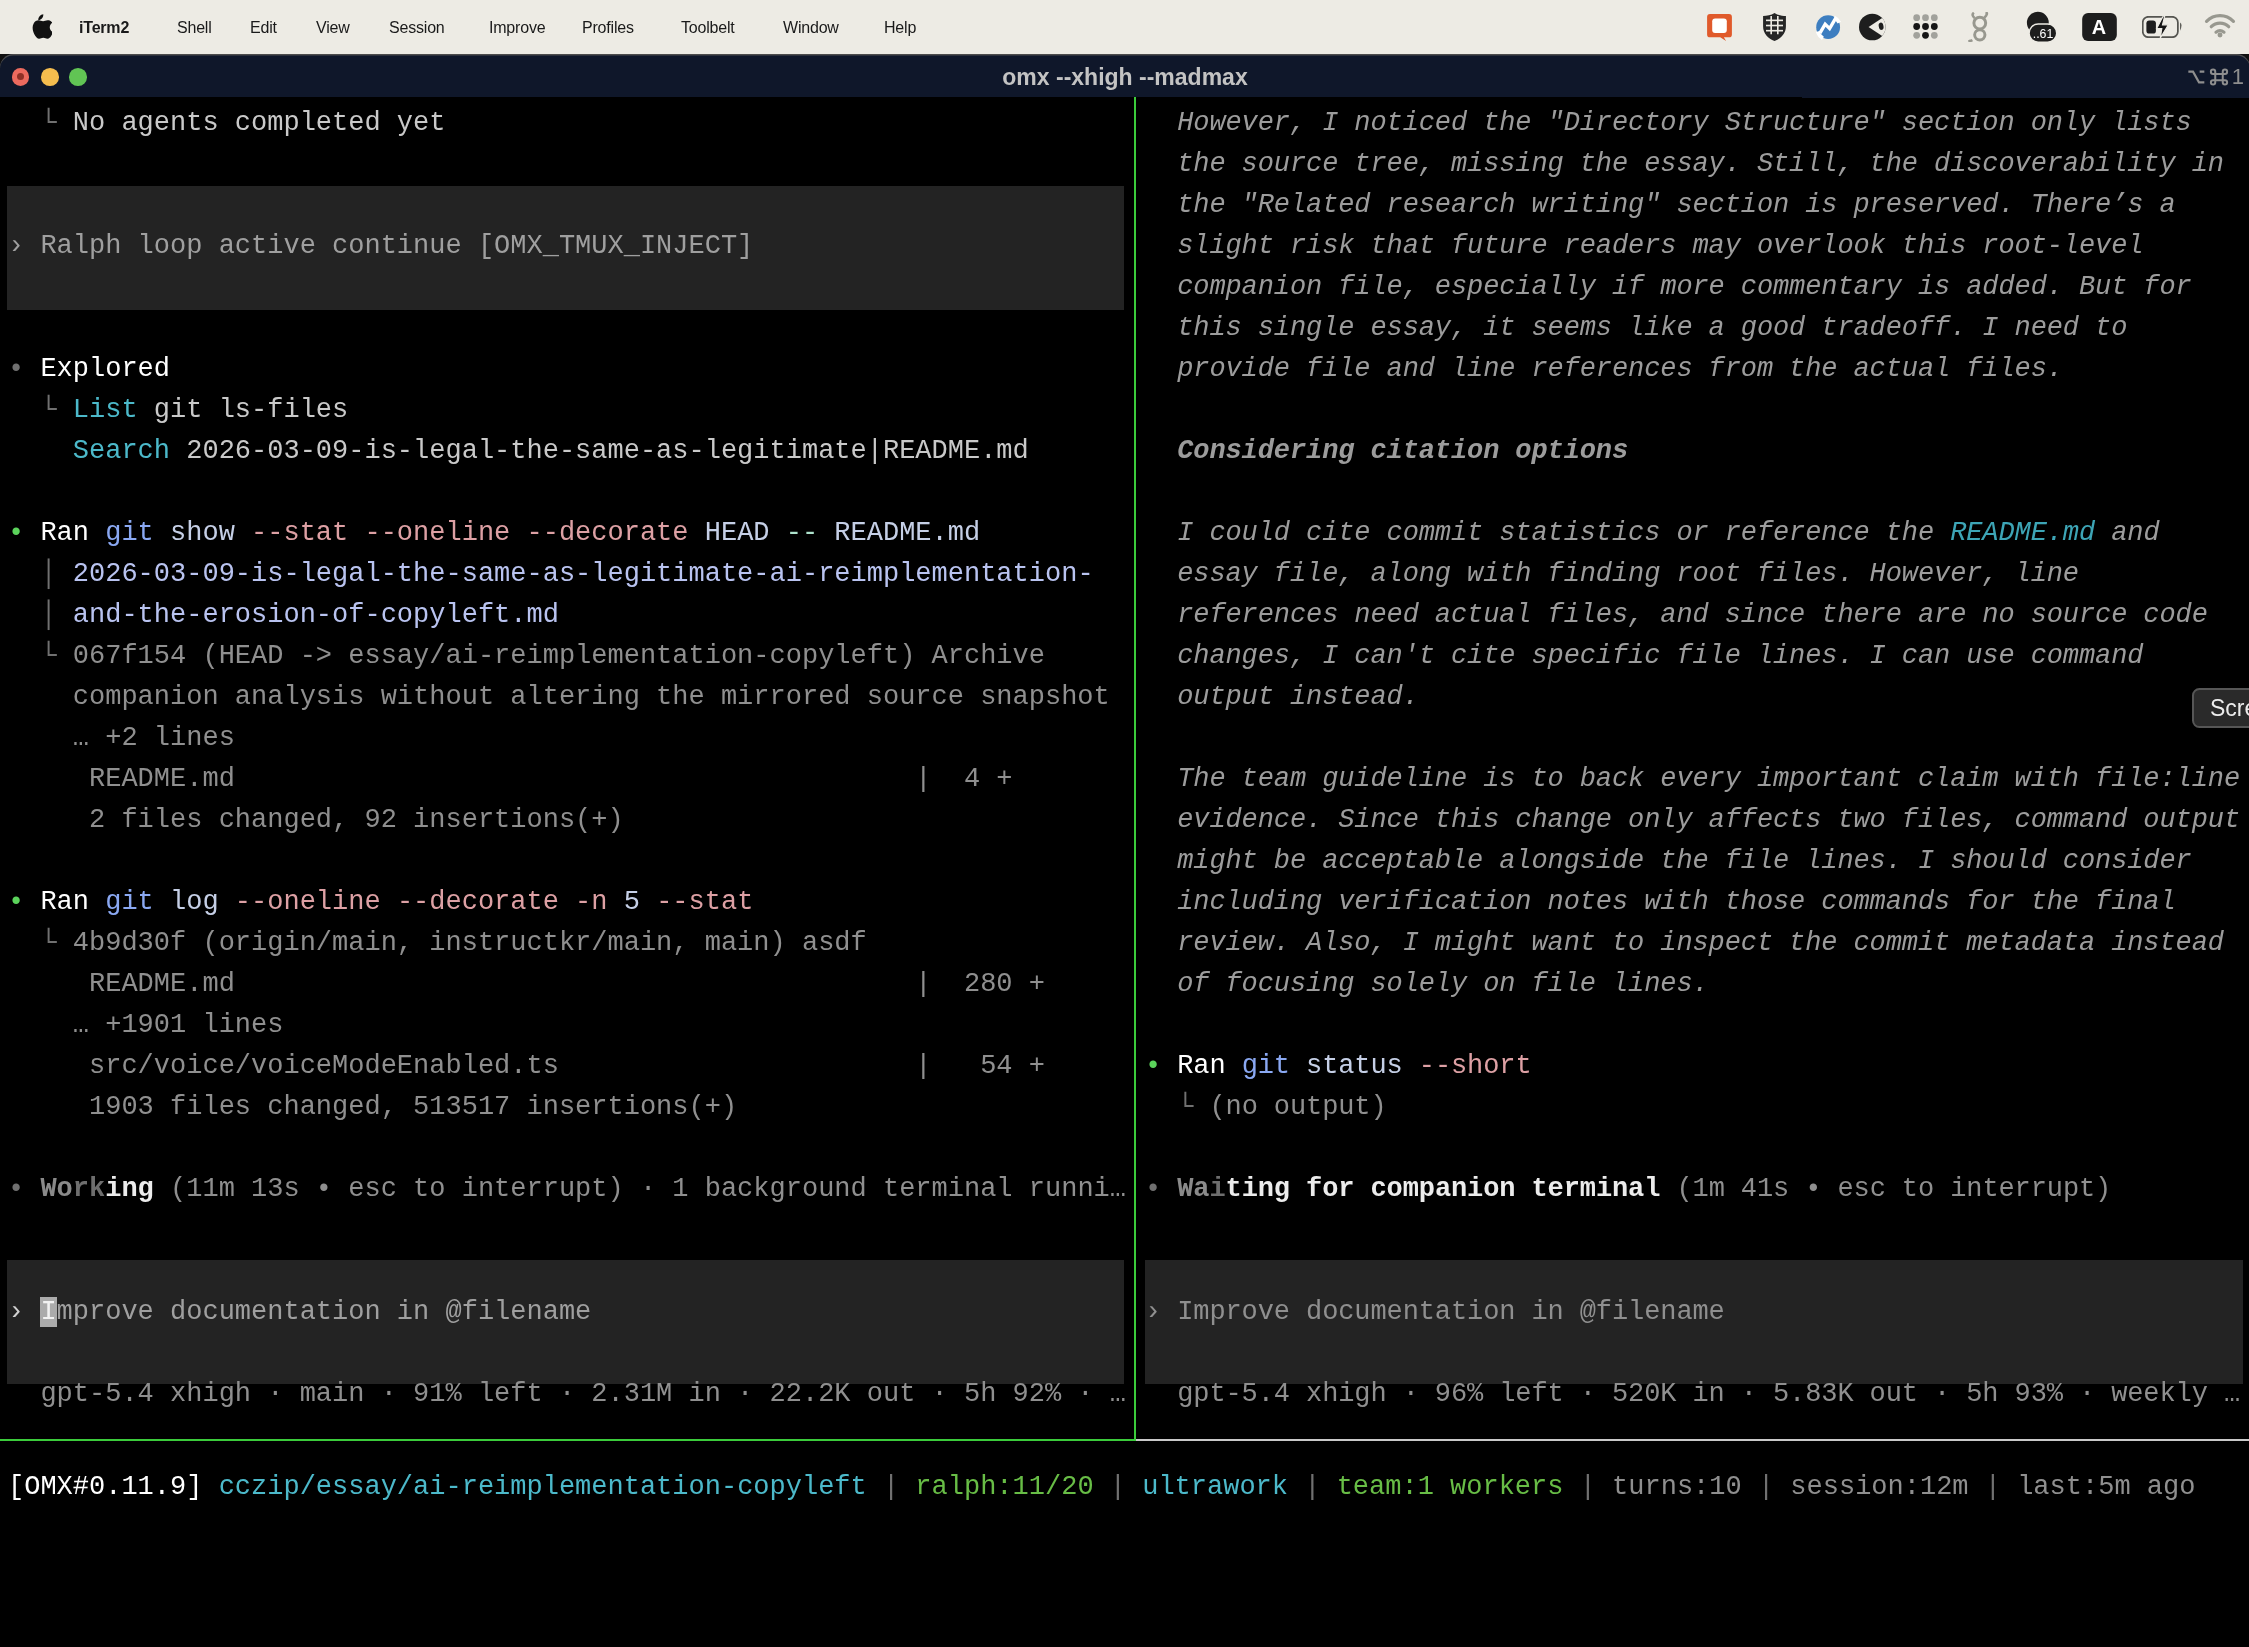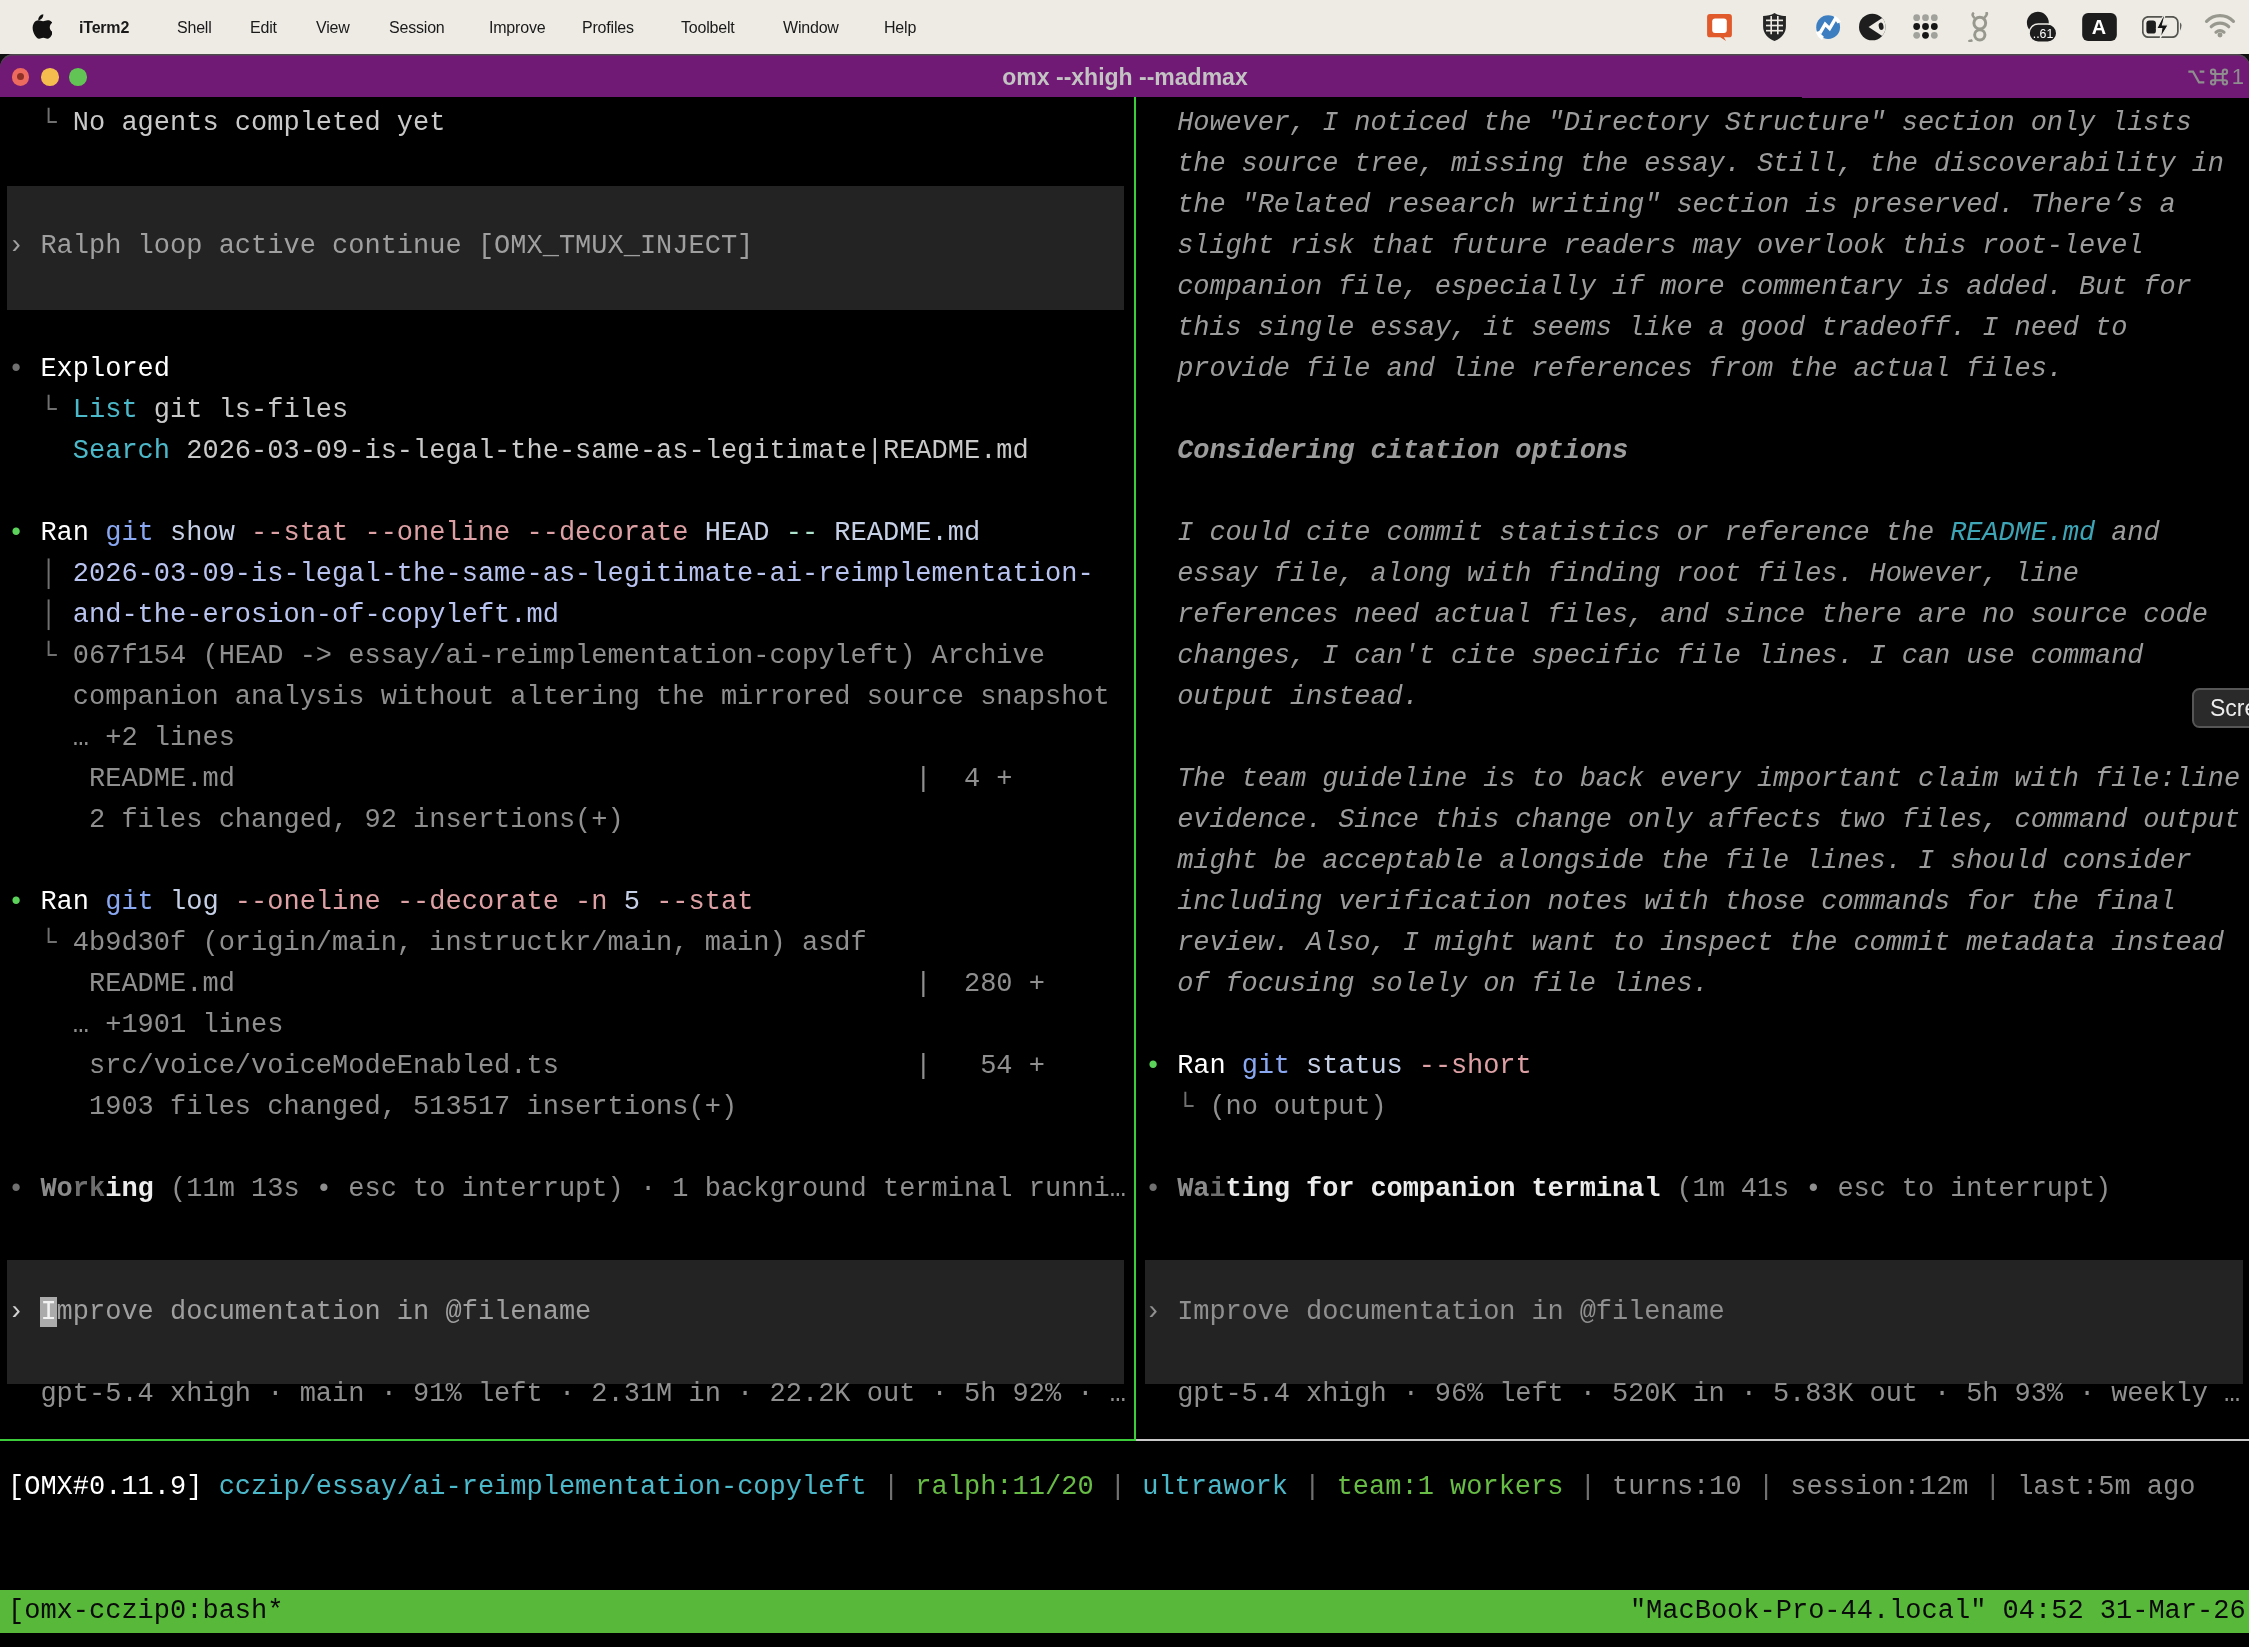--- a/index.html
+++ b/index.html
@@ -1,19 +1,19 @@
 <!DOCTYPE html>
 <html style="font-size:11.8px"><head><meta charset="utf-8"><style>
 html,body{margin:0;padding:0;width:2250px;height:1648px;background:#000;overflow:hidden}
 body{font-family:"Liberation Sans",sans-serif;position:relative}
 #menubar{position:absolute;left:0;top:0;width:2250px;height:54px;background:#edebe4}
 .mi{position:absolute;top:0;height:54px;line-height:56px;font-size:16px;letter-spacing:-0.2px;color:#1a1a1a;white-space:pre;transform:translateZ(0)}
 .micon{position:absolute;top:0}
 #deskstrip{position:absolute;left:0;top:54px;width:2250px;height:44px;background:#101010}
-#titlebar{position:absolute;left:0;top:54px;width:2250px;height:44px;background:#701a75;border-radius:13.3px 13.3px 0 0;box-shadow:inset 0 1.5px 0 #4c4c4c}
+#titlebar{position:absolute;left:0;top:54px;width:2250px;height:44px;background:#0f172a;border-radius:13.3px 13.3px 0 0;box-shadow:inset 0 1.5px 0 #4c4c4c}
 .tl{position:absolute;top:14px;width:17.7px;height:17.7px;border-radius:50%}
 #wtitle{position:absolute;left:0;top:0;width:2250px;height:44px;text-align:center;line-height:46px;font-size:23px;font-weight:bold;color:#c3c3c3;transform:translateZ(0)}
 #shortcut{position:absolute;right:5.9px;top:0;height:44px;line-height:46px;font-size:22px;color:#8e8e8e}
 #term{position:absolute;left:0;top:97px;width:1802px;height:1550px;background:#000}
 pre{margin:0;position:absolute;font-family:"Liberation Mono",monospace;font-size:27px;line-height:41px;white-space:pre;color:#c9c9c9;transform:translateZ(0)}
 .blk{position:absolute;background:#232323}
 b{font-weight:bold}
 .w{color:#ffffff;font-weight:normal}
 .dim{color:#8f8f8f}
 .dk{color:#707070}
@@ -216,19 +216,15 @@
 
 
 <span class="dim">› Improve documentation in @filename</span>
 
 <span class="dim">  gpt-5.4 xhigh · 96% left · 520K in · 5.83K out · 5h 93% · weekly …</span></pre>
     </div>
   <div id="vdiv"></div>
   <div id="hbl"></div>
   <div id="hbr"></div>
   <pre style="left:8px;top:1370px"><span class="w">[OMX#0.11.9]</span> <span class="cy">cczip/essay/ai-reimplementation-copyleft</span> <span class="dk">|</span> <span class="grn">ralph:11/20</span> <span class="dk">|</span> <span class="cy">ultrawork</span> <span class="dk">|</span> <span class="grn">team:1 workers</span> <span class="dk">|</span> <span class="dim">turns:10</span> <span class="dk">|</span> <span class="dim">session:12m</span> <span class="dk">|</span> <span class="dim">last:5m ago</span></pre>
-  <div id="greenbar">
-    <pre style="left:8px;top:0.7px">[omx-cczip0:bash*</pre>
-    <pre style="right:4.4px;top:0.7px">"MacBook-Pro-44.local" 04:52 31-Mar-26</pre>
-  </div>
   <div id="screbox">Scre</div>
 </div>
 
 
 </body></html>

